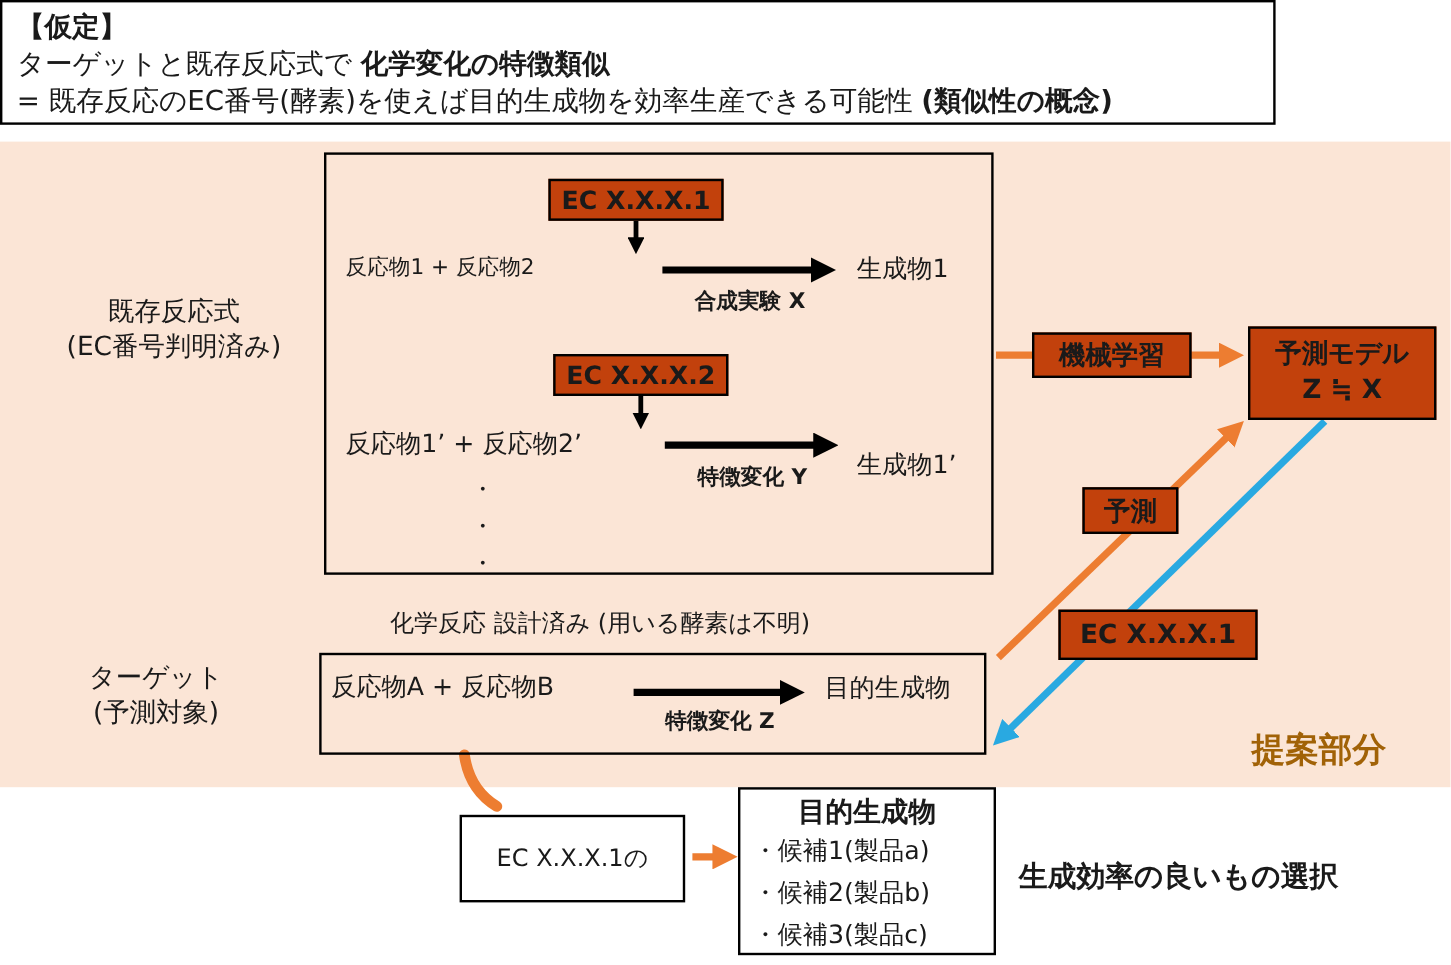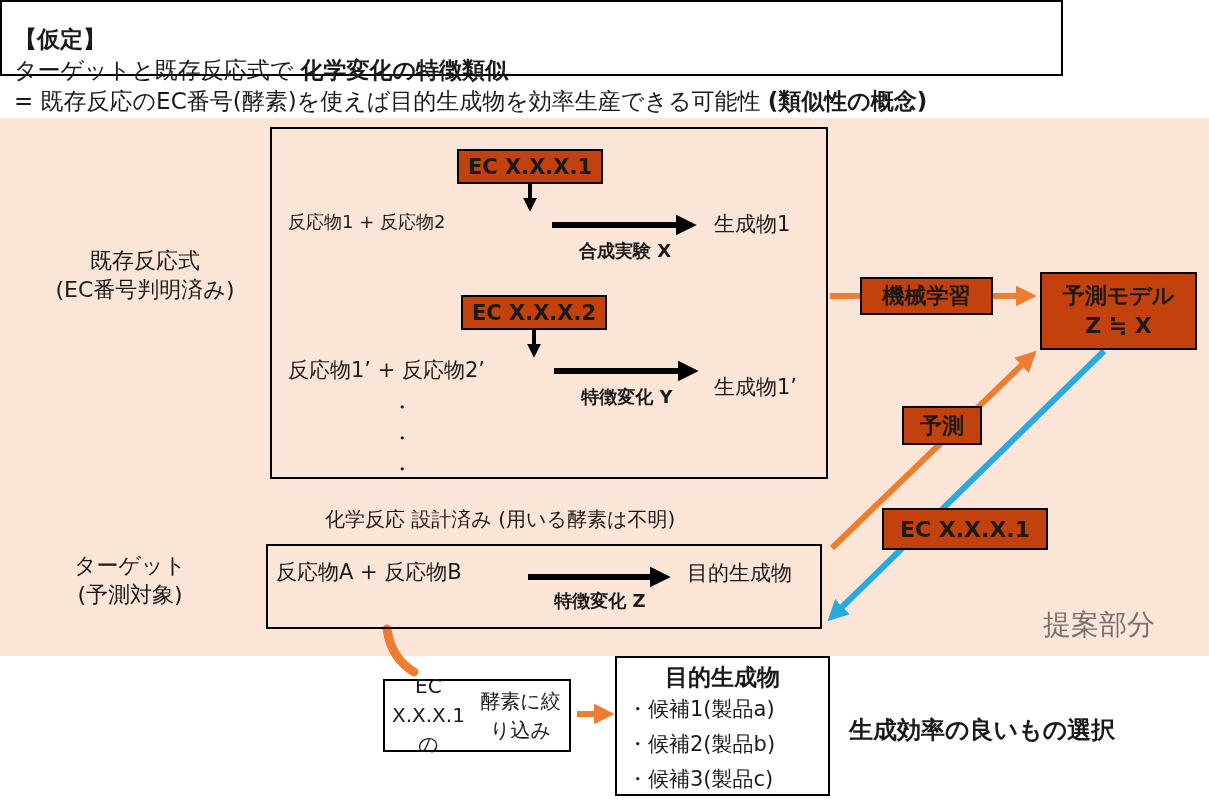--- a/index.html
+++ b/index.html
@@ -9,31 +9,31 @@
   }
   .band{position:absolute;left:0;top:118px;width:1209px;height:538px;background:#FBE5D6;}
   svg.arrows{position:absolute;left:0;top:0;width:1209px;height:804px;z-index:2;}
   .box{position:absolute;z-index:3;border:2px solid #000;box-sizing:border-box;
        display:flex;align-items:center;justify-content:center;text-align:center;}
   .peachfill{background:#c2410c;}
   .whitefill{background:#ffffff;}
   .txt{position:absolute;z-index:3;white-space:nowrap;}
   .bold{font-weight:bold;}
   
-  .assume{left:62px;top:8px;width:1063px;height:76px;border:2px solid #000;background:#fff;
-          z-index:3;padding:22px 12px;box-sizing:border-box;font-size:23px;line-height:31px;}
+  .assume{left:62px;top:8px;width:1063px;height:104px;border:2px solid #000;background:#fff;
+          z-index:3;padding:6px 12px;box-sizing:border-box;font-size:23px;line-height:31px;}
   
   .container{left:270px;top:127px;width:558px;height:352px;border:2px solid #000;background:transparent;z-index:2;}
   .ecbox{font-weight:bold;font-size:21px;border-width:2px;}
   .feature{font-size:18px;font-weight:bold;text-align:center;width:150px;}
   .sidelabel{font-size:22px;text-align:center;line-height:29px;z-index:3;}
   .dots{left:392px;top:392px;font-size:20px;line-height:31px;text-align:center;z-index:3;}
   .flowlabel{font-weight:bold;font-size:21px;}
   .model{line-height:30px;font-size:22px;font-weight:bold;}
-  .proposal{color:#737373;font-weight:normal;font-size:28px;}
+  .proposal{color:#a16207;font-weight:bold;font-size:28px;}
   .note{font-size:20px;}
   .filter{font-size:20px;line-height:29px;border-width:2px;}
   .expbox{flex-direction:column;align-items:flex-start;justify-content:flex-start;
           padding:4px 10px;border-width:2px;}
   .exptitle{font-size:23px;font-weight:bold;width:100%;text-align:center;line-height:30px;}
   .candidate{font-size:21px;line-height:35px;text-align:left;}
   .selection{font-weight:bold;font-size:24px;}
 </style>
 </head>
 <body>
@@ -130,21 +130,20 @@
   <div class="txt note" style="left:325px;top:506px;">化学反応 設計済み (用いる酵素は不明)</div>
   <div class="box peachfill" style="left:266px;top:544px;width:556px;height:85px;background:transparent;"></div>
   <div class="txt" style="left:276px;top:558px;font-size:21px;">反応物A + 反応物B</div>
   <div class="txt" style="left:687px;top:559px;font-size:21px;">目的生成物</div>
   <div class="txt feature" style="left:525px;top:589px;">特徴変化 Z</div>
 
   <div class="txt proposal" style="left:1043px;top:606px;">提案部分</div>
 
   <div class="box whitefill filter" style="left:383px;top:679px;width:188px;height:73px;">
     <div>EC X.X.X.1の</div>
-    <div>酵素に絞り込み</div>
   </div>
 
   <div class="box whitefill expbox" style="left:615px;top:656px;width:215px;height:140px;">
     <div class="exptitle">目的生成物</div>
     <div class="candidate">・候補1(製品a)</div>
     <div class="candidate">・候補2(製品b)</div>
     <div class="candidate">・候補3(製品c)</div>
   </div>
 
   <div class="txt selection" style="left:849px;top:714px;">生成効率の良いもの選択</div>

